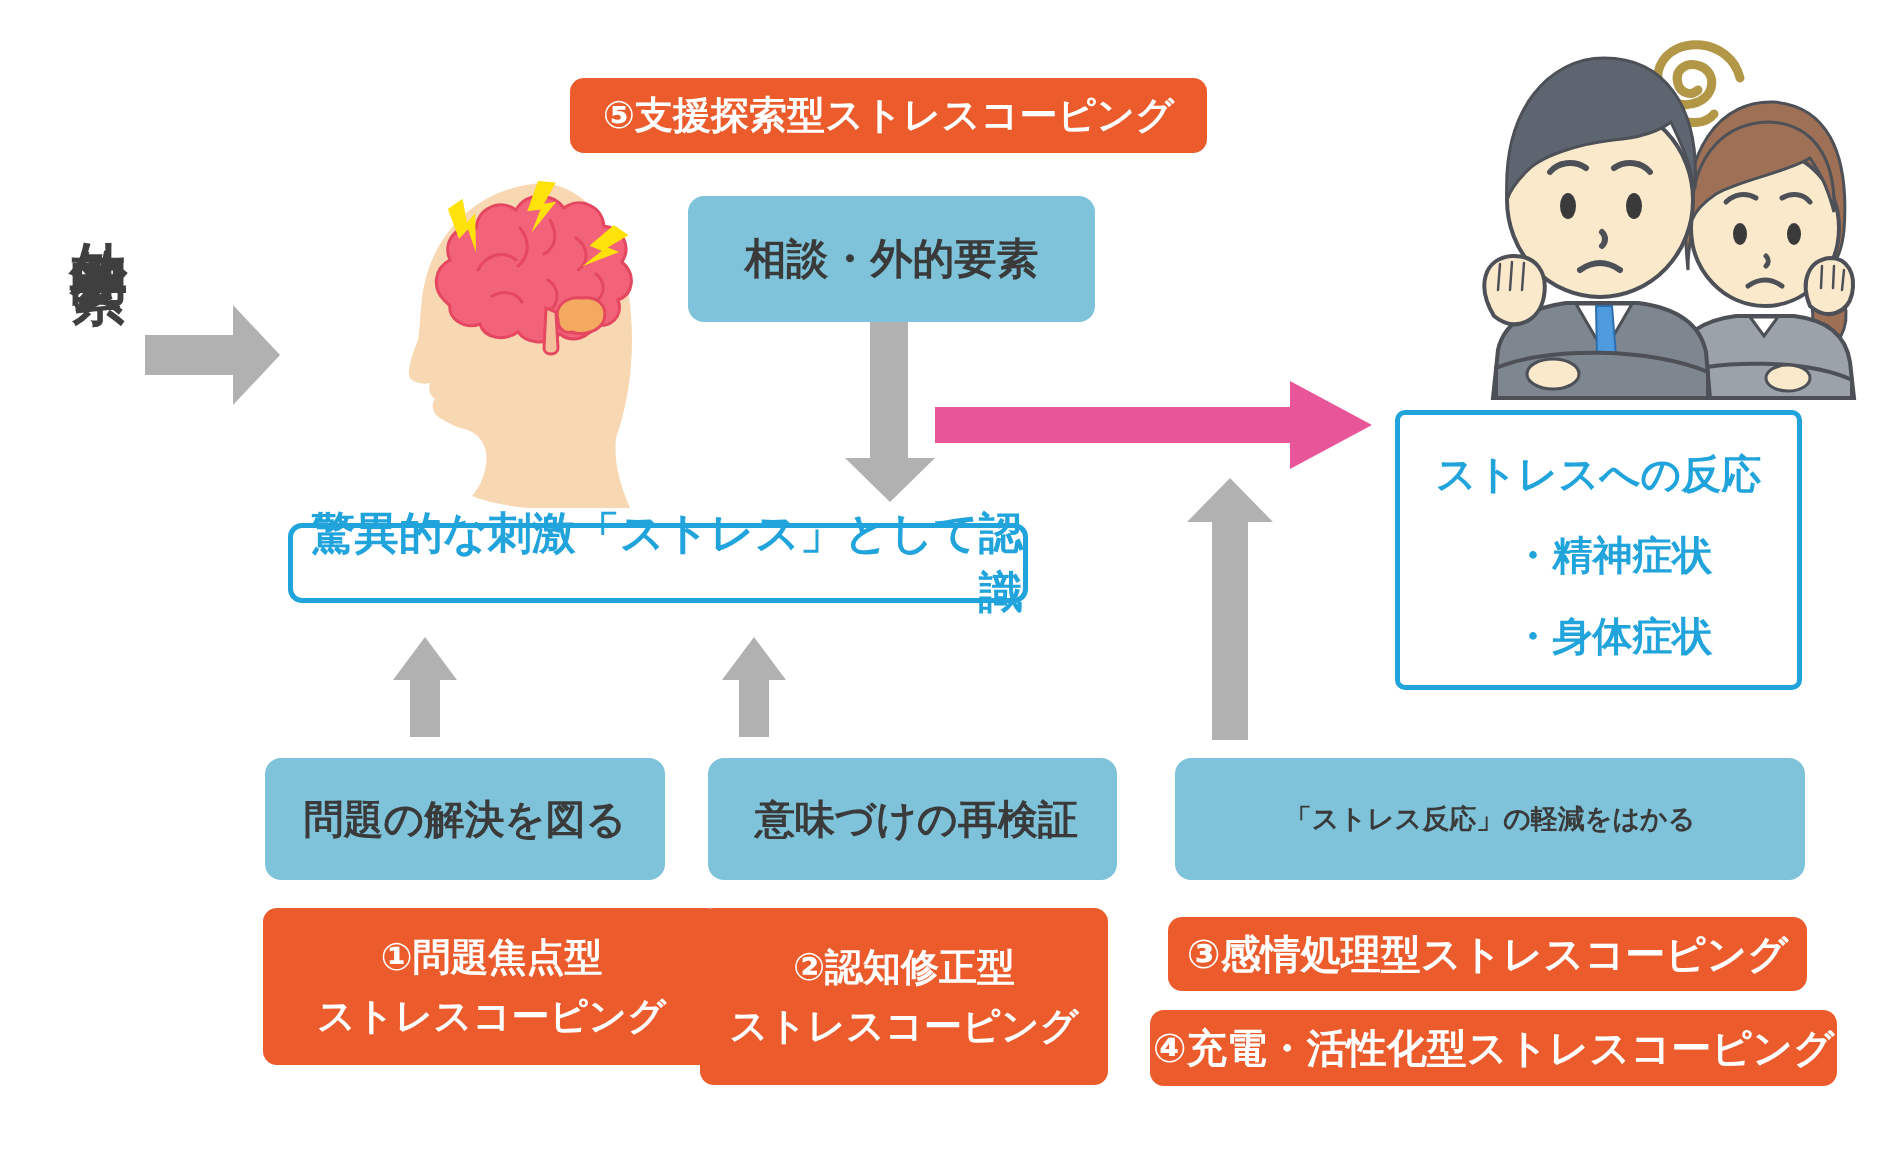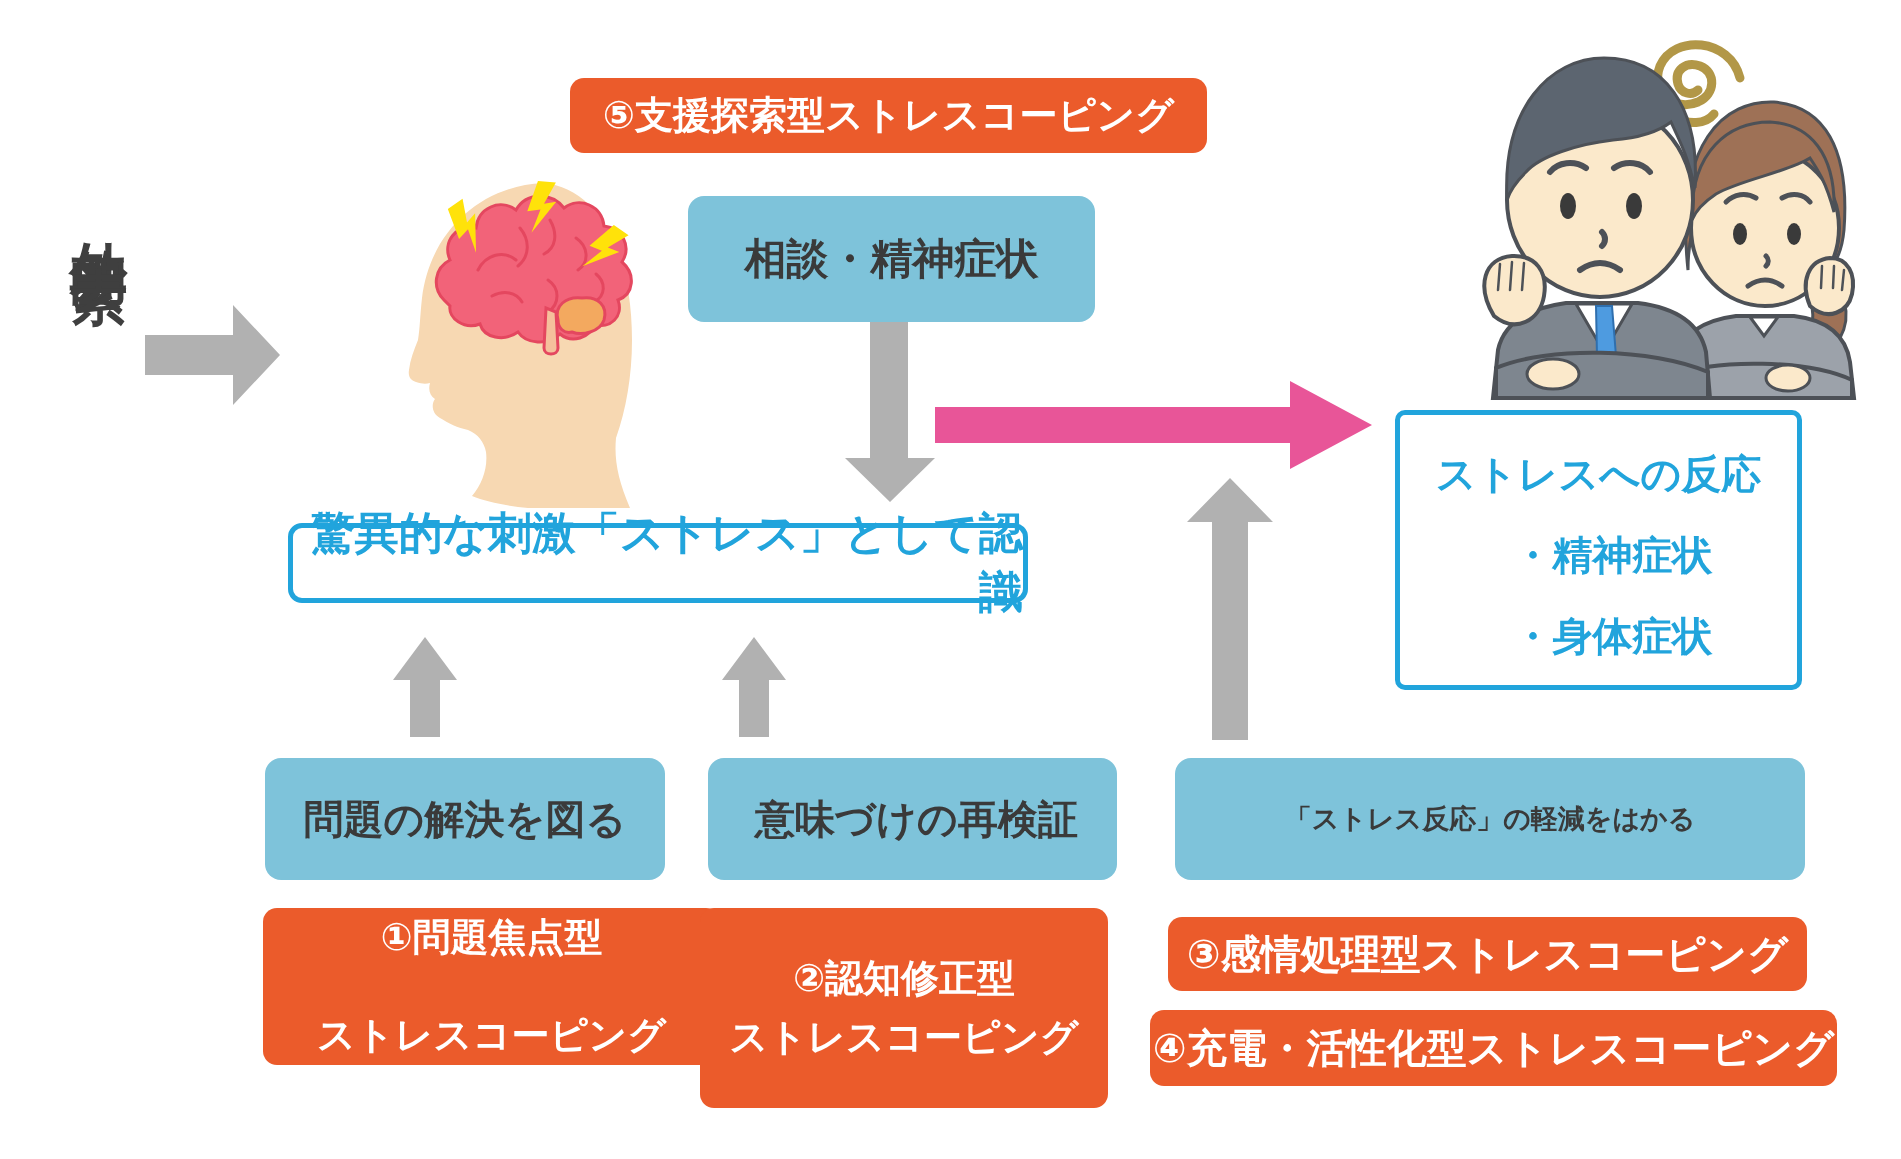--- a/index.html
+++ b/index.html
@@ -54,21 +54,21 @@
              C 192 152 174 156 164 152 C 156 154 150 148 150 140 Z" fill="#F3A95F" stroke="#E4475F" stroke-width="3"></path>
     <g fill="#FFE20A">
       <path d="M 12 0 L 30 0 L 20 22 L 32 19 L 10 52 L 17 28 L 4 31 Z" transform="translate(30,36) rotate(-35)"></path>
       <path d="M 12 0 L 30 0 L 20 22 L 32 19 L 10 52 L 17 28 L 4 31 Z" transform="translate(118,0) rotate(5)"></path>
       <path d="M 12 0 L 30 0 L 20 22 L 32 19 L 10 52 L 17 28 L 4 31 Z" transform="translate(196,38) rotate(35)"></path>
     </g>
   </svg>
 
   <div class="box orange" style="left:570px;top:78px;width:637px;height:75px;font-size:38px;">⑤支援探索型ストレスコーピング</div>
 
-  <div class="box bluefill" style="left:688px;top:196px;width:407px;height:126px;font-size:42px;">相談・精神症状</div>
+  <div class="box bluefill" style="left:688px;top:196px;width:407px;height:126px;font-size:42px;">相談・外的要素</div>
 
   <svg class="abs" style="left:845px;top:322px;" width="90" height="180" viewBox="0 0 90 180">
     <polygon points="25,0 63,0 63,136 90,136 45,180 0,136 25,136" fill="#B1B1B1"></polygon>
   </svg>
 
   <svg class="abs" style="left:935px;top:381px;" width="437" height="88" viewBox="0 0 437 88">
     <polygon points="0,26 355,26 355,0 437,44 355,88 355,62 0,62" fill="#E85598"></polygon>
   </svg>
 
   <div class="box outline" style="left:288px;top:523px;width:740px;height:80px;font-size:44px;border-radius:14px;text-align:right;">驚異的な刺激「ストレス」として認識</div>
@@ -144,24 +144,24 @@
   <div class="box outline resp-box" style="left:1395px;top:410px;width:407px;height:280px;border-radius:10px;">
     <div class="resp-title">ストレスへの反応</div>
     <div class="resp-item">・精神症状</div>
     <div class="resp-item">・身体症状</div>
   </div>
 
   <div class="box bluefill" style="left:265px;top:758px;width:400px;height:122px;font-size:40px;">問題の解決を図る</div>
   <div class="box bluefill" style="left:708px;top:758px;width:409px;height:122px;font-size:40px;padding-left:8px;">意味づけの再検証</div>
   <div class="box bluefill" style="left:1175px;top:758px;width:630px;height:122px;font-size:27px;">「ストレス反応」の軽減をはかる</div>
 
-  <div class="box orange two-line" style="left:263px;top:908px;width:457px;height:157px;font-size:38px;justify-content:space-between;">
+  <div class="box orange two-line" style="left:263px;top:908px;width:457px;height:157px;font-size:38px;">
     <div>①問題焦点型</div>
     <div>ストレスコーピング</div>
   </div>
-  <div class="box orange two-line" style="left:700px;top:908px;width:408px;height:200px;font-size:38px;">
+  <div class="box orange two-line" style="left:700px;top:908px;width:408px;height:177px;font-size:38px;">
     <div>②認知修正型</div>
     <div>ストレスコーピング</div>
   </div>
   <div class="box orange" style="left:1168px;top:917px;width:639px;height:74px;font-size:40px;">③感情処理型ストレスコーピング</div>
   <div class="box orange" style="left:1150px;top:1010px;width:687px;height:76px;font-size:40px;">④充電・活性化型ストレスコーピング</div>
 
 </div>
 
 </body></html>

